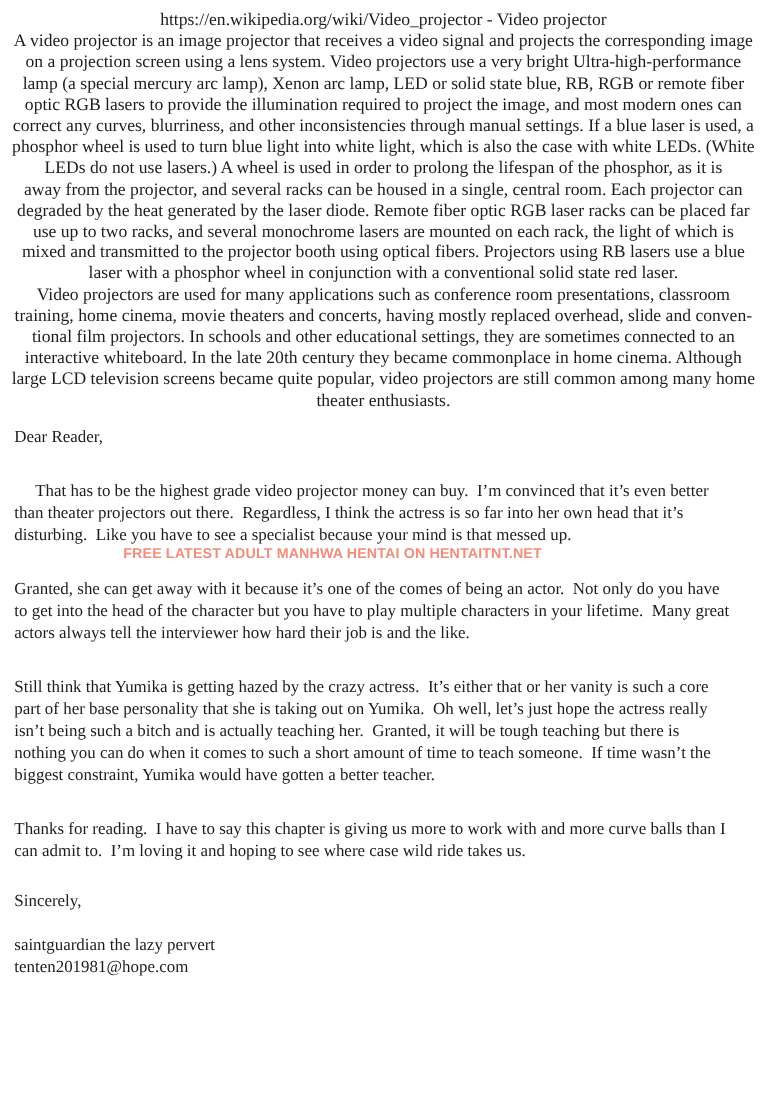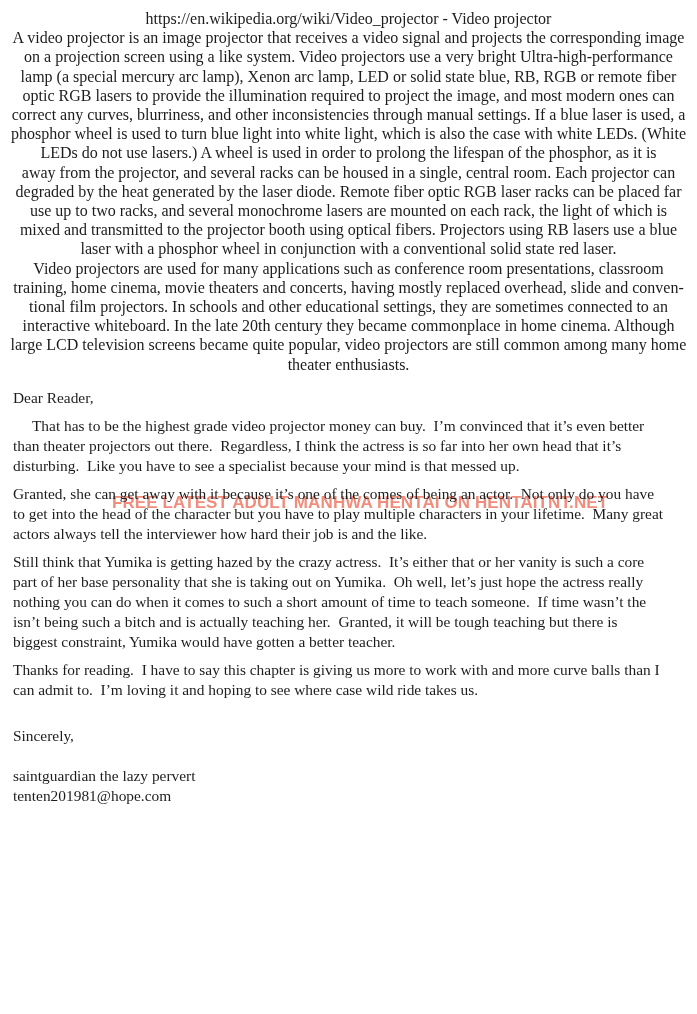--- a/index.html
+++ b/index.html
@@ -26,48 +26,48 @@
   .letter {
     font-size: 15.4px;
     line-height: 20px;
     padding: 0 13px;
     text-align: left;
     position: relative;
     z-index: 1;
   }
   .letter .line { white-space: pre; }
   .salutation { margin-top: 14px; }
-  .para { margin-top: 8px; }
+  .para { margin-top: 29px; }
   .closing { margin-top: 26px; }
   .signature { margin-top: 20px; }
   .watermark {
     position: absolute;
     left: 112px; top: 495px;
     z-index: 0;
     font-family: "Liberation Sans", "DejaVu Sans", sans-serif;
     font-weight: bold;
-    font-size: 17px;
+    font-size: 13px;
     line-height: 15px;
     letter-spacing: 0.1px;
     opacity: 0.88;
     white-space: pre;
   }
 </style>
 </head>
 <body>
 
 <div class="page">
 
   <div class="watermark" style="color: rgb(238, 126, 106);">FREE LATEST ADULT MANHWA HENTAI ON HENTAITNT.NET</div>
 
   <div class="wiki">
     <div class="line">https://en.wikipedia.org/wiki/Video_projector - Video projector</div>
     <div>
         <div class="line">A video projector is an image projector that receives a video signal and projects the corresponding image</div>
-        <div class="line">on a projection screen using a like system. Video projectors use a very bright Ultra-high-performance</div>
+        <div class="line">on a projection screen using a lens system. Video projectors use a very bright Ultra-high-performance</div>
         <div class="line">lamp (a special mercury arc lamp), Xenon arc lamp, LED or solid state blue, RB, RGB or remote fiber</div>
         <div class="line">optic RGB lasers to provide the illumination required to project the image, and most modern ones can</div>
         <div class="line">correct any curves, blurriness, and other inconsistencies through manual settings. If a blue laser is used, a</div>
         <div class="line">phosphor wheel is used to turn blue light into white light, which is also the case with white LEDs. (White</div>
         <div class="line">LEDs do not use lasers.) A wheel is used in order to prolong the lifespan of the phosphor, as it is</div>
         <div class="line">away from the projector, and several racks can be housed in a single, central room. Each projector can</div>
         <div class="line">degraded by the heat generated by the laser diode. Remote fiber optic RGB laser racks can be placed far</div>
         <div class="line">use up to two racks, and several monochrome lasers are mounted on each rack, the light of which is</div>
         <div class="line">mixed and transmitted to the projector booth using optical fibers. Projectors using RB lasers use a blue</div>
         <div class="line">laser with a phosphor wheel in conjunction with a conventional solid state red laser.</div>
@@ -90,22 +90,22 @@
         <div class="line">disturbing.  Like you have to see a specialist because your mind is that messed up.</div>
       </div>
     <div class="para">
         <div class="line">Granted, she can get away with it because it’s one of the comes of being an actor.  Not only do you have</div>
         <div class="line">to get into the head of the character but you have to play multiple characters in your lifetime.  Many great</div>
         <div class="line">actors always tell the interviewer how hard their job is and the like.</div>
       </div>
     <div class="para">
         <div class="line">Still think that Yumika is getting hazed by the crazy actress.  It’s either that or her vanity is such a core</div>
         <div class="line">part of her base personality that she is taking out on Yumika.  Oh well, let’s just hope the actress really</div>
+        <div class="line">isn’t being such a bitch and is actually teaching her.  Granted, it will be tough teaching but there is</div>
         <div class="line">nothing you can do when it comes to such a short amount of time to teach someone.  If time wasn’t the</div>
-        <div class="line">isn’t being such a bitch and is actually teaching her.  Granted, it will be tough teaching but there is</div>
         <div class="line">biggest constraint, Yumika would have gotten a better teacher.</div>
       </div>
     <div class="para">
         <div class="line">Thanks for reading.  I have to say this chapter is giving us more to work with and more curve balls than I</div>
         <div class="line">can admit to.  I’m loving it and hoping to see where case wild ride takes us.</div>
       </div>
     <div class="closing">Sincerely,</div>
     <div class="signature">
         <div class="line">saintguardian the lazy pervert</div>
         <div class="line">tenten201981@hope.com</div>

